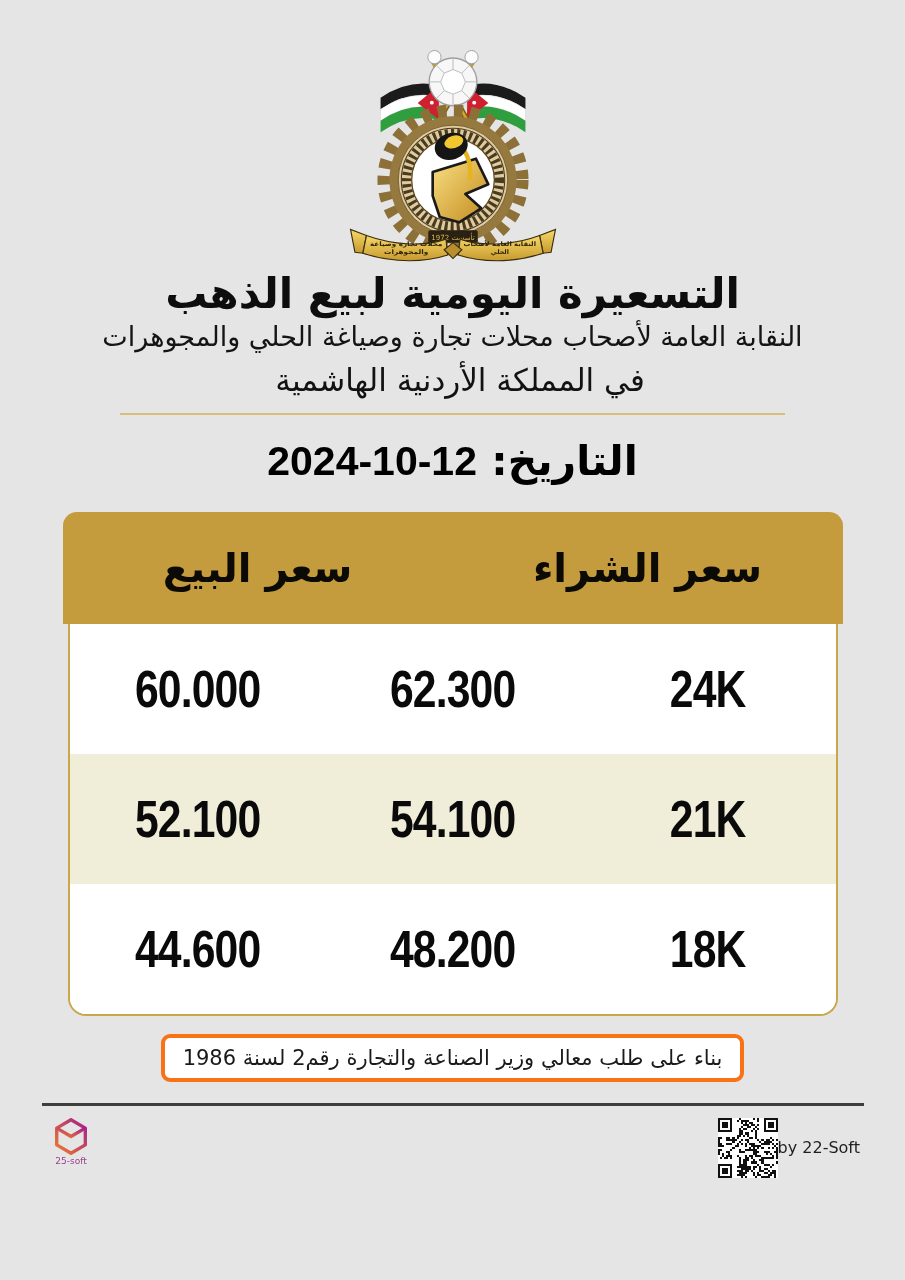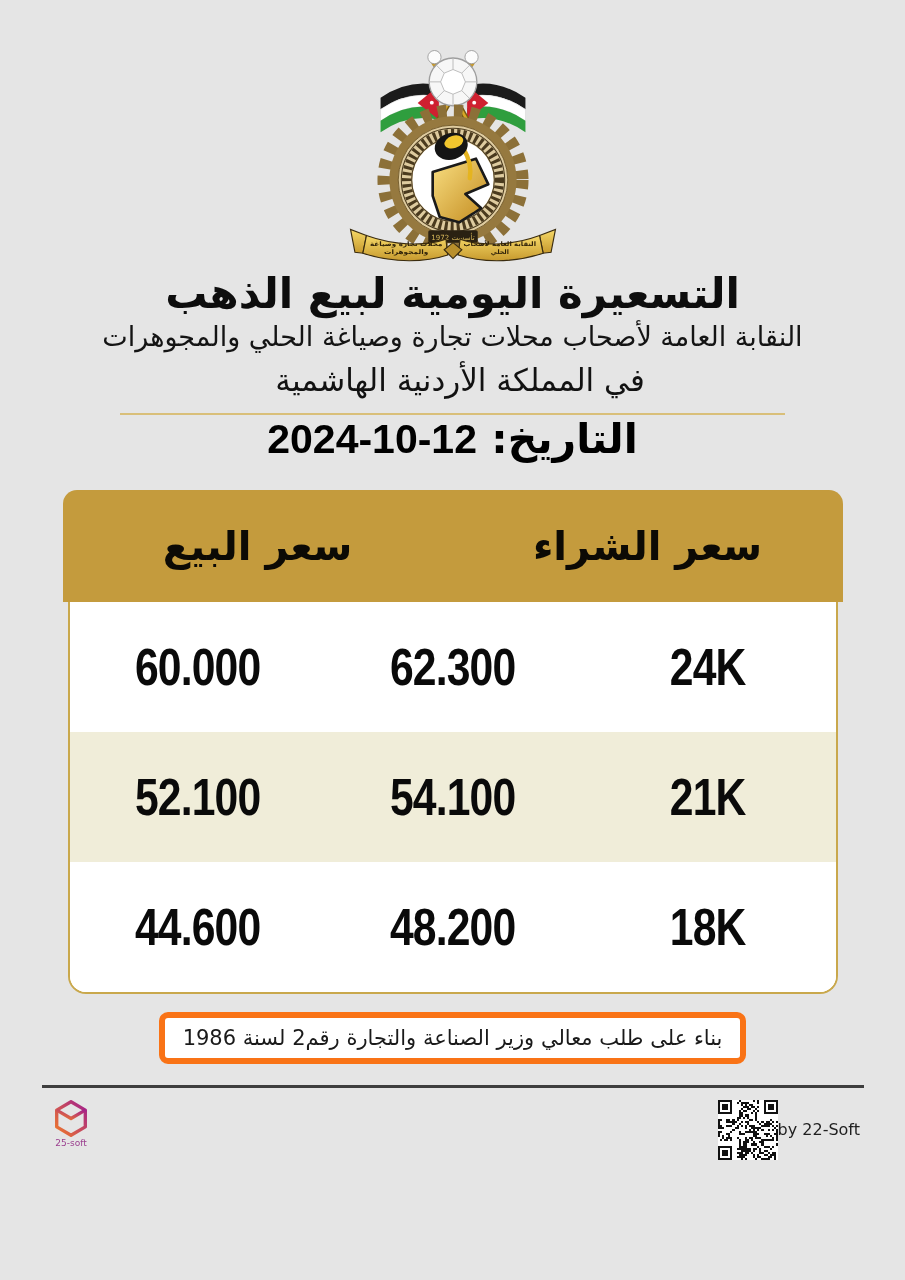--- a/index.html
+++ b/index.html
@@ -9,21 +9,21 @@
   }
   
   .emblem{margin:34px auto 0;width:212px;height:230px;}
   .emblem svg{display:block;width:100%;height:100%;}
   
   .title{margin:4px 0 0;font-size:42px;font-weight:bold;line-height:1.25;color:#0d0d0d;}
   .issued{margin-top:14px;font-size:24px;color:#141414;}
   .issuer{font-size:27px;color:#141414;}
   .kingdom{margin-top:10px;font-size:31px;color:#121212;padding-left:15px;}
   .gold-divider{margin:15px auto 0;width:665px;height:2px;background:#d9bf79;}
-  .date-line{font-size:41px;font-weight:bold;color:#000;}
+  .date-line{margin-top:22px;font-size:41px;font-weight:bold;color:#000;}
   .date-value{font-family:"Liberation Sans",sans-serif;letter-spacing:1px;}
   
   .price-table{margin:27px auto 0;width:780px;}
   .thead{
     display:flex;align-items:center;height:112px;background:#c49b3d;
     border-radius:14px 14px 0 0;font-size:40px;font-weight:bold;color:#0c0a05;
   }
   .thead .cell{flex:1;}
   .tbody{
     margin:0 5px;border:2px solid #c9a84c;border-top:none;
@@ -32,21 +32,21 @@
   .trow{display:flex;align-items:center;height:130px;background:#ffffff;}
   .trow.alt{background:#f0edd9;}
   .cell{flex:1;}
   .num{
     font-family:"Liberation Sans",sans-serif;font-weight:bold;font-size:52px;
     letter-spacing:-1px;transform:scaleX(.82);color:#0a0a0a;
   }
   
   .note-wrap{margin-top:18px;}
   .note{
-    display:inline-block;border:6px solid #f97316;border-radius:9px;
+    display:inline-block;border:4px solid #f97316;border-radius:9px;
     padding:8px 18px;font-size:21px;color:#1a1a1a;background:#fff;
   }
   
   .footer-divider{margin:21px auto 0;width:822px;height:3px;background:#3e3e3e;}
   .footer{margin:10px 45px 0;display:flex;justify-content:space-between;align-items:flex-start;}
   .brand{width:52px;text-align:center;}
   .brand svg{display:block;margin:2px auto 0;width:34px;height:37px;}
   .logo-label{font-size:9px;color:#9b3f8f;margin-top:1px;font-family:"DejaVu Sans",sans-serif;}
   .credit{display:flex;align-items:center;margin-top:2px;}
   .credit svg{width:60px;height:60px;display:block;}

